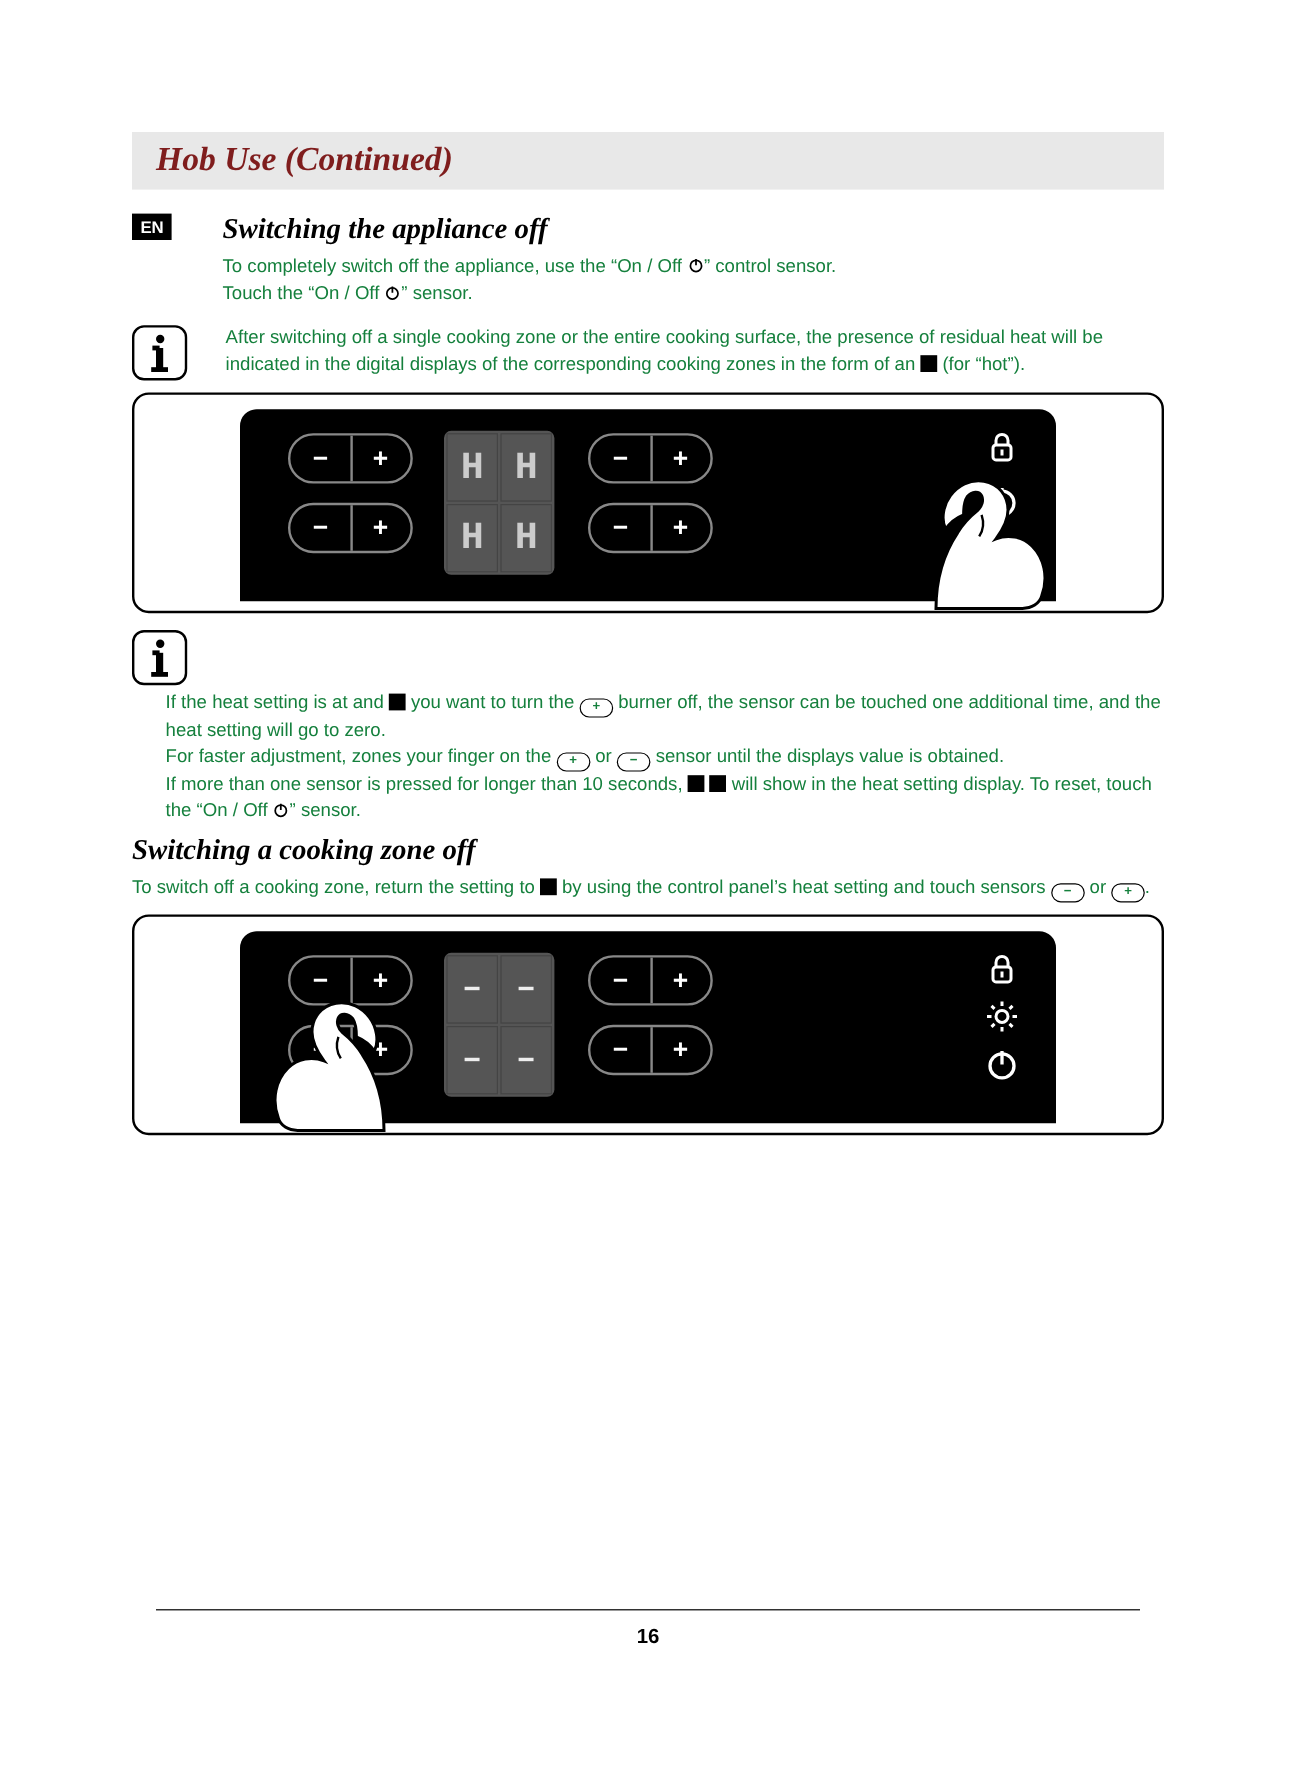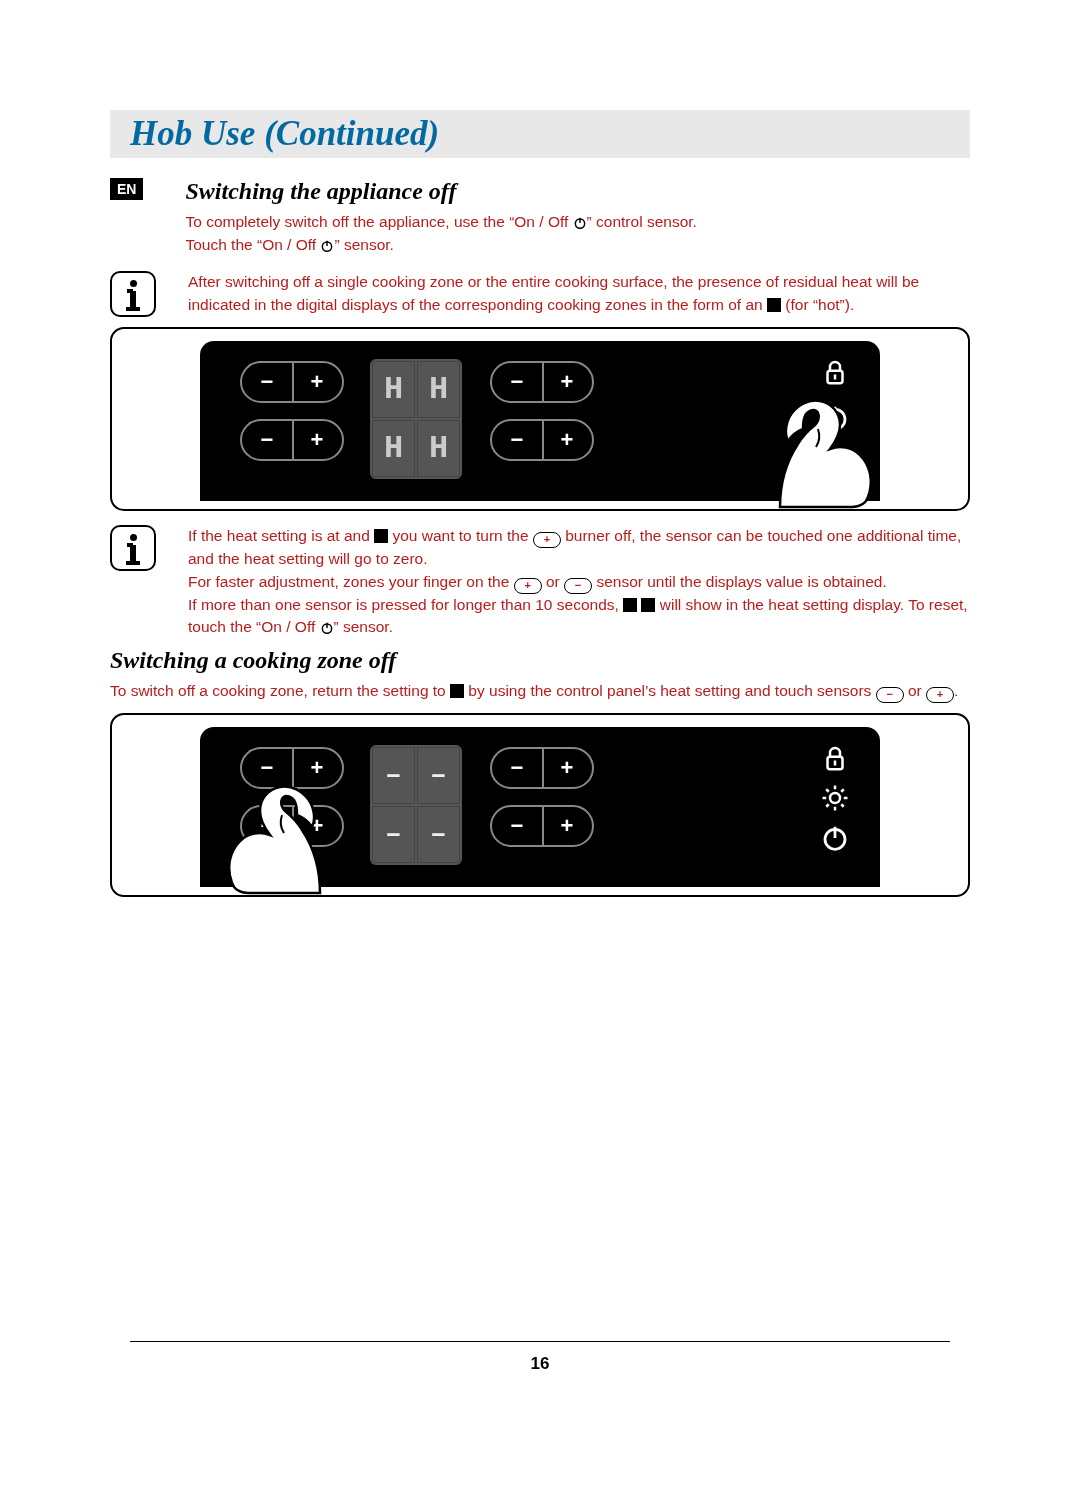--- a/index.html
+++ b/index.html
@@ -20,22 +20,22 @@
     height: 48px;
     display: flex;
     align-items: center;
     padding-left: 20px;
     margin-bottom: 20px;
   }
   .header-title {
     font-family: "Times New Roman", Times, serif;
     font-style: italic;
     font-weight: bold;
-    font-size: 35px;
-    color: #0369a1;
+    font-size: 28px;
+    color: #7f1d1d;
   }
   .lang-badge {
     background: #000;
     color: #fff;
     font-size: 14px;
     font-weight: bold;
     padding: 3px 7px;
     display: inline-block;
   }
   .section-row {
@@ -49,21 +49,21 @@
     font-family: "Times New Roman", Times, serif;
     font-style: italic;
     font-weight: bold;
     font-size: 24px;
     color: #000;
     margin-bottom: 6px;
   }
   .body-text {
     font-size: 15.5px;
     line-height: 1.45;
-    color: #b91c1c;
+    color: #15803d;
   }
   .indent {
     margin-left: 0px;
   }
   .info-row {
     display: flex;
     gap: 4px;
     margin-top: 14px;
     margin-bottom: 8px;
   }
@@ -325,21 +325,21 @@
       </div>
       <div class="hand" style="right:-10px; bottom:-8px;">
         <svg width="150" height="120" viewBox="0 0 150 120">
           <path d="M40 118 C40 90 48 70 58 55 C62 48 70 40 75 36 C78 33 80 28 78 24 C76 20 70 20 66 25 C64 28 63 34 63 40 C58 42 52 46 48 52 C44 44 46 32 52 24 C58 16 68 10 80 12 C92 14 100 24 100 36 C100 44 96 52 90 60 C100 56 112 58 120 66 C130 76 134 92 128 108 C126 114 120 118 112 118 Z" fill="#fff" stroke="#000" stroke-width="2.5"></path>
           <path d="M78 40 C80 46 80 52 76 58" fill="none" stroke="#000" stroke-width="2"></path>
         </svg>
       </div>
     </div>
   </div>
 
-  <div class="info-row" style="margin-top:4px;">
+  <div class="info-row" style="margin-top:4px;flex-direction:column;">
     <div class="info-icon">
       <div class="dot"></div>
         <div class="stem"></div>
     </div>
     <div class="content-col body-text">
       <span>If the heat setting is at and </span><span class="glyph-h"></span><span> you want to turn the </span><span class="glyph-pill">+</span><span> burner off, the sensor can be touched one additional time, and the heat setting will go to zero.</span><br>
       <span>For faster adjustment, zones your finger on the </span><span class="glyph-pill">+</span><span> or </span><span class="glyph-pill">−</span><span> sensor until the displays value is obtained.</span><br>
       <span>If more than one sensor is pressed for longer than 10 seconds, </span><span class="glyph-h"></span> <span class="glyph-h"></span><span> will show in the heat setting display. To reset, touch the “On / Off </span><span class="glyph-power"><svg viewBox="0 0 24 24">
             <circle cx="12" cy="13" r="8" fill="none" stroke="#000" stroke-width="2.5"></circle>
             <line x1="12" y1="3" x2="12" y2="12" stroke="#000" stroke-width="2.5"></line>

